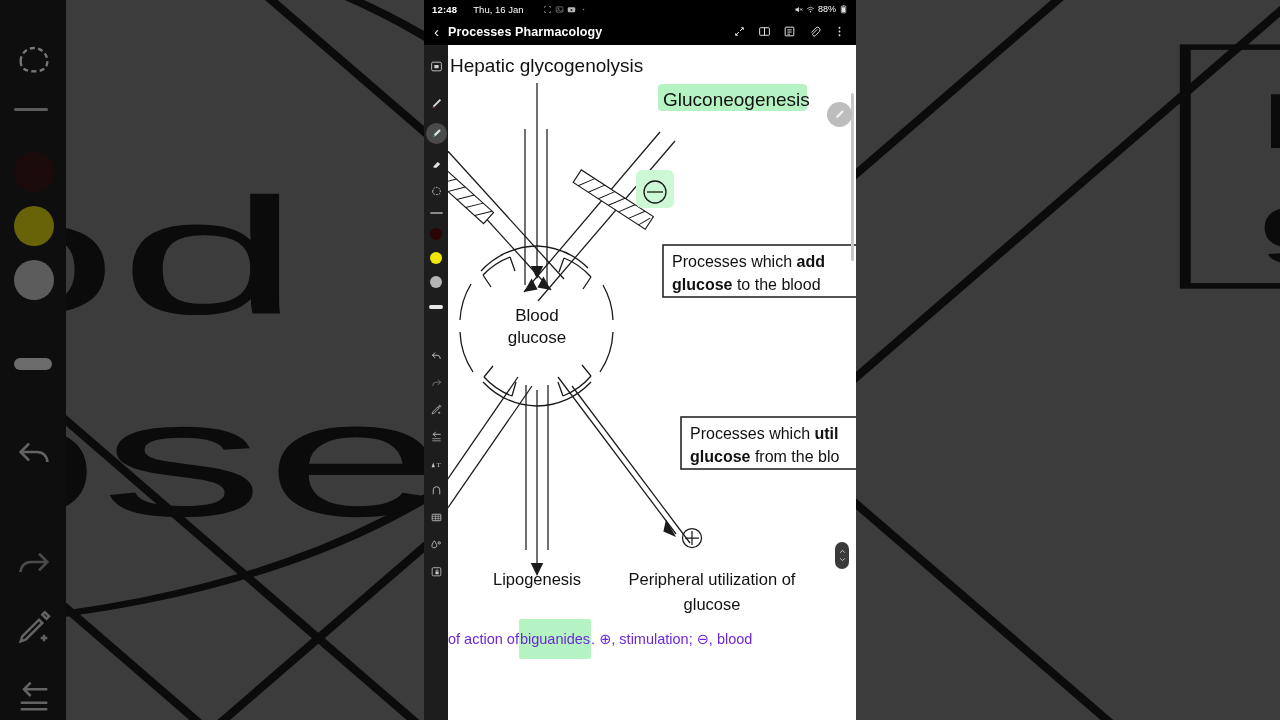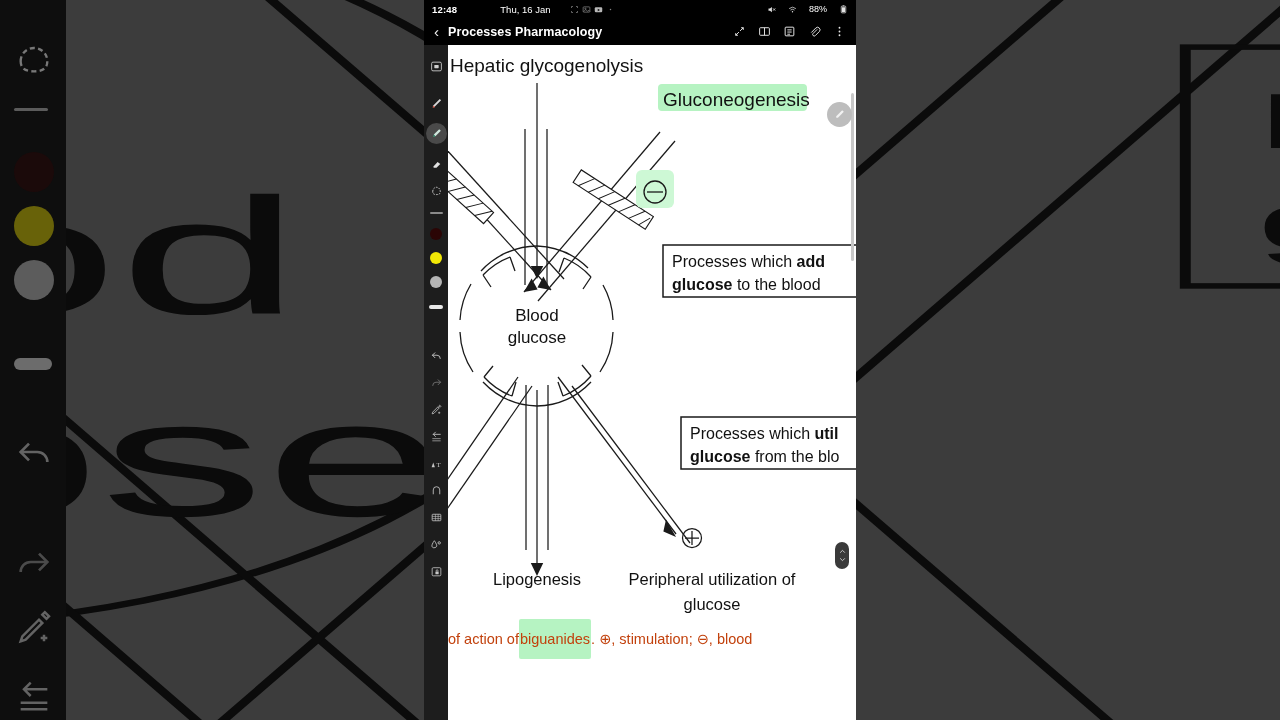--- a/index.html
+++ b/index.html
@@ -24,23 +24,23 @@
   .bgicon { position:absolute; left:14px; width:40px; height:40px; opacity:.55; }
 
   
   #phone { position:absolute; left:424px; top:0; width:432px; height:720px; background:#000; z-index:10; overflow:hidden; }
 
   
   .statusbar { position:relative; height:18px; background:#000; color:#fff; font-size:9.5px;
                display:flex; align-items:center; padding:0 8px; }
   .sb-left { display:flex; align-items:center; gap:16px; }
   .sb-time { font-weight:700; letter-spacing:.2px; }
-  .sb-date { font-weight:400;margin-left:27px; }
+  .sb-date { font-weight:400; }
   .sb-icons { display:flex; align-items:center; gap:3px; margin-left:4px; opacity:.85; }
-  .sb-right { position:absolute; right:8px; display:flex; align-items:center; gap:12px; font-size:9px; }
+  .sb-right { position:absolute; right:8px; display:flex; align-items:center; gap:3px; font-size:9px; }
   .mini { width:9px; height:9px; display:inline-block; }
 
   
   .appbar { height:27px; background:#000; color:#fff; display:flex; align-items:center;
             padding:0 10px; gap:9px; }
   .appbar .back { font-size:15px; line-height:1; opacity:.95; cursor:pointer; }
   .appbar .title { font-size:12.5px; font-weight:700; letter-spacing:.1px; flex:1; }
   .appbar .tools { display:flex; align-items:center; gap:12px; }
   .tb-icon { width:13px; height:13px; opacity:.9; cursor:pointer; }
 
@@ -74,21 +74,21 @@
   .fab svg { width:13px; height:13px; }
 
   
   .jump { position:absolute; right:7px; top:497px; width:14px; height:27px; border-radius:7px;
           background:#3a3a3a; display:flex; flex-direction:column; align-items:center;
           justify-content:center; gap:3px; z-index:8; cursor:pointer; }
   .jump svg { width:7px; height:5px; }
 
   
   .caption { position:absolute; left:0; right:0; bottom:66px; height:30px; display:flex;
-             align-items:center; font-size:14.5px; color:#c2410c; white-space:nowrap; }
+             align-items:center; font-size:14.5px; color:#6d28d9; white-space:nowrap; }
   .hl { background:#b6f3c2; border-radius:2px; padding:12px 1px; }
 </style>
 </head>
 <body>
 
 <div id="screen">
 
   <div class="bg-layer">
     <div class="bg-scale">
       <svg viewBox="0 0 408 675" width="3720" height="3100" preserveAspectRatio="none">

